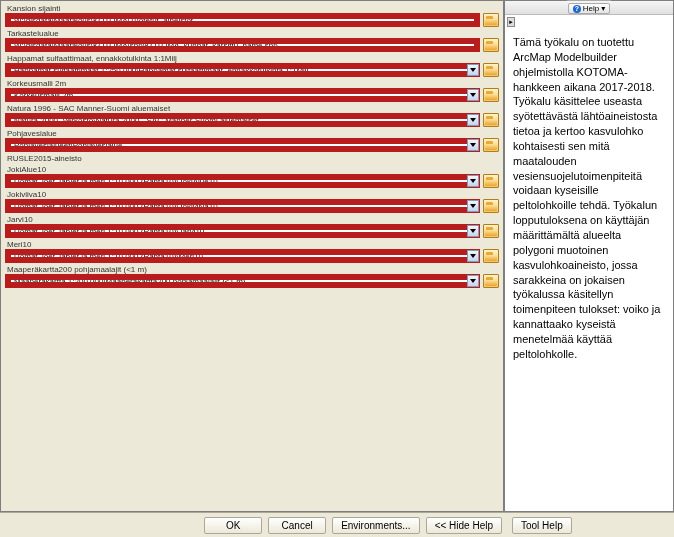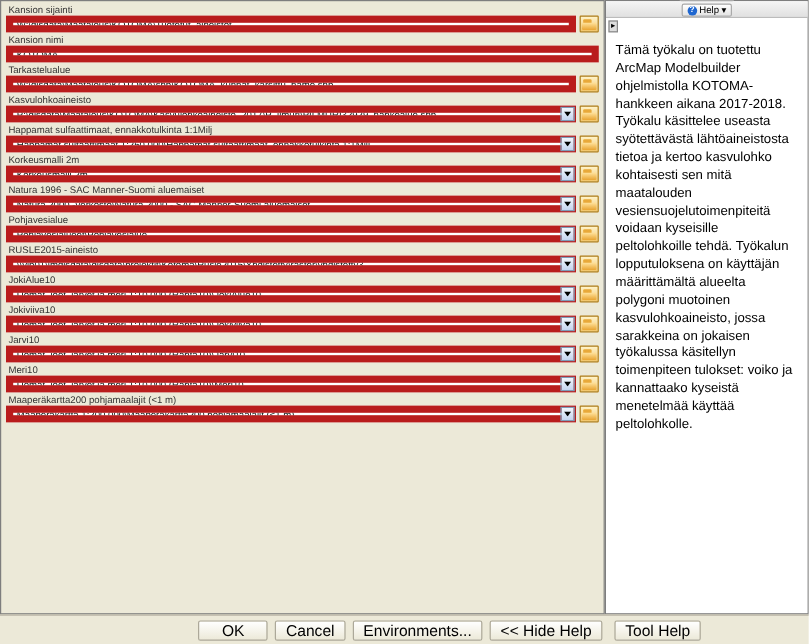--- a/index.html
+++ b/index.html
@@ -20,65 +20,45 @@
 .dropdown { flex: 1; position: relative; }
 .dropdown .input { width: 100%; padding-right: 14px; }
 .dd-arrow { position: absolute; right: 1px; top: 1px; width: 12px; height: 12px; background: linear-gradient(#f2f6fb,#c4d4ef); border: 1px solid #7e9db9; display: flex; align-items: center; justify-content: center; cursor: pointer; }
 .dd-arrow svg { width: 6px; height: 4px; }
 .browse { width: 16px; height: 14px; margin-left: 3px; background: linear-gradient(#fff3c9,#f2c56b); border: 1px solid #b07d16; border-radius: 1px; position: relative; cursor: pointer; }
 .browse::before { content: ""; position: absolute; left: 2px; top: 2px; width: 7px; height: 4px; background: #e8a939; border-radius: 1px 1px 0 0; }
 .browse::after { content: ""; position: absolute; left: 1px; top: 5px; width: 12px; height: 6px; background: linear-gradient(#ffe29a,#e9a532); border-radius: 1px; }
 .footer { position: absolute; left: 0; top: 512px; width: 674px; height: 25px; background: #ece9d8; border-top: 1px solid #aca899; display: flex; align-items: center; padding: 0 8px; }
 .footer-left { display: flex; gap: 6px; justify-content: flex-end; width: 504px; padding-right: 10px; }
 .footer-right { flex: 1; display: flex; justify-content: flex-start; }
-.btn { height: 17px; min-width: 58px; padding: 0 8px; font-size: 13px; background: linear-gradient(#fff,#ece9d8); border: 1px solid #aca899; border-radius: 2px; cursor: pointer; }
+.btn { height: 17px; min-width: 58px; padding: 0 8px; font-size: 10px; background: linear-gradient(#fff,#ece9d8); border: 1px solid #aca899; border-radius: 2px; cursor: pointer; }
 </style>
 </head>
 <body>
 
 <div class="main">
   <div class="left">
 
     <div class="field-group">
       <div class="label">Kansion sijainti</div>
       <div class="row">
         <input class="input" value="W:\gisdata\Maatalous\KOTOMA\Tuotetut_aineistot" style="">
         <div class="browse"></div>
       </div>
     </div>
 
-    <div class="field-group">
-      <div class="label">Kansion nimi</div>
-      <div class="row">
-        <input class="input" value="KOTOMA_" style="">
-      </div>
-    </div>
 
     <div class="field-group">
       <div class="label">Tarkastelualue</div>
       <div class="row">
         <input class="input" value="W:\gisdata\Maatalous\KOTOMA\shp\KOTOMA_kunnat_karsittu_hame.shp" style="">
         <div class="browse"></div>
       </div>
     </div>
 
-    <div class="field-group">
-      <div class="label">Kasvulohkoaineisto</div>
-      <div class="row">
-        <div class="dropdown">
-          <input class="input" value="P:\gisdata\Maatalous\KOTOMA\Kasvulohkoaineisto_2017\P_ilmuri\PILMURI32929_hankealue.shp" style="">
-          <div class="dd-arrow">
-              <svg viewBox="0 0 6 4">
-                <path d="M0 0 L6 0 L3 4 Z" fill="#000"></path>
-              </svg>
-            </div>
-        </div>
-        <div class="browse"></div>
-      </div>
-    </div>
 
     <div class="field-group">
       <div class="label">Happamat sulfaattimaat, ennakkotulkinta 1:1Milj</div>
       <div class="row">
         <div class="dropdown">
           <input class="input" value="Happamat sulfaattimaat 1:250 000\Happamat sulfaattimaat, ennakkotulkinta 1:1Milj" style="">
           <div class="dd-arrow">
               <svg viewBox="0 0 6 4">
                 <path d="M0 0 L6 0 L3 4 Z" fill="#000"></path>
               </svg>
@@ -128,31 +108,20 @@
                 <path d="M0 0 L6 0 L3 4 Z" fill="#000"></path>
               </svg>
             </div>
         </div>
         <div class="browse"></div>
       </div>
     </div>
 
     <div class="field-group">
       <div class="label">RUSLE2015-aineisto</div>
-      <div class="row">
-        <div class="dropdown">
-          <input class="input" value="\\vip01\lmgisdata\gisdata\projektit\Kotoma\Rusle2015\Yhdistetty\raster\yhdistetty3" style="">
-          <div class="dd-arrow">
-              <svg viewBox="0 0 6 4">
-                <path d="M0 0 L6 0 L3 4 Z" fill="#000"></path>
-              </svg>
-            </div>
-        </div>
-        <div class="browse"></div>
-      </div>
     </div>
 
     <div class="field-group">
       <div class="label">JokiAlue10</div>
       <div class="row">
         <div class="dropdown">
           <input class="input" value="Uomat, joet, järvet ja meri 1:10 000 (Ranta10)\JokiAlue10" style="">
           <div class="dd-arrow">
               <svg viewBox="0 0 6 4">
                 <path d="M0 0 L6 0 L3 4 Z" fill="#000"></path>

